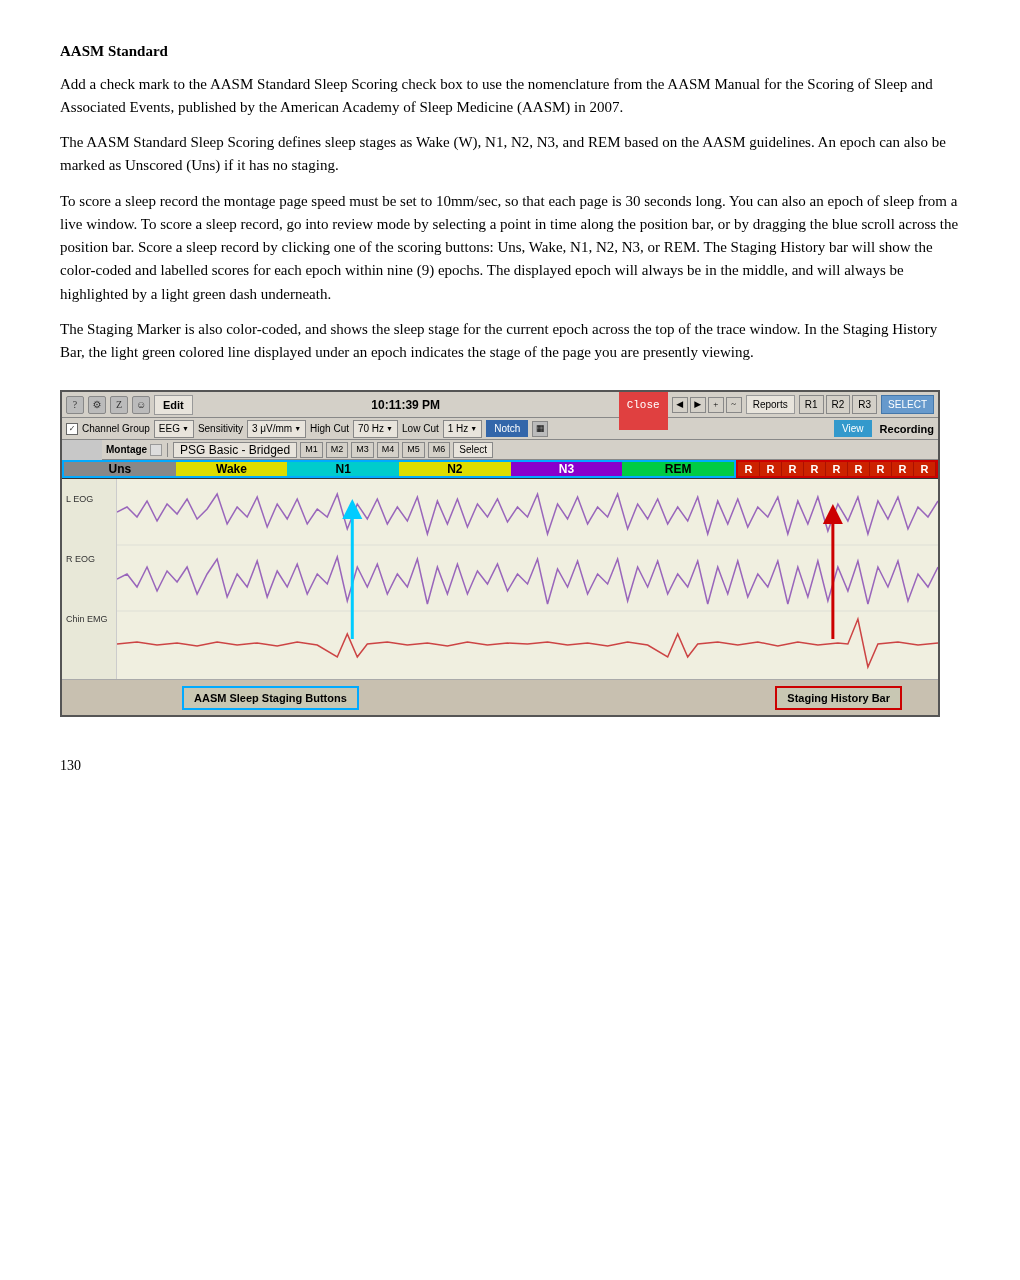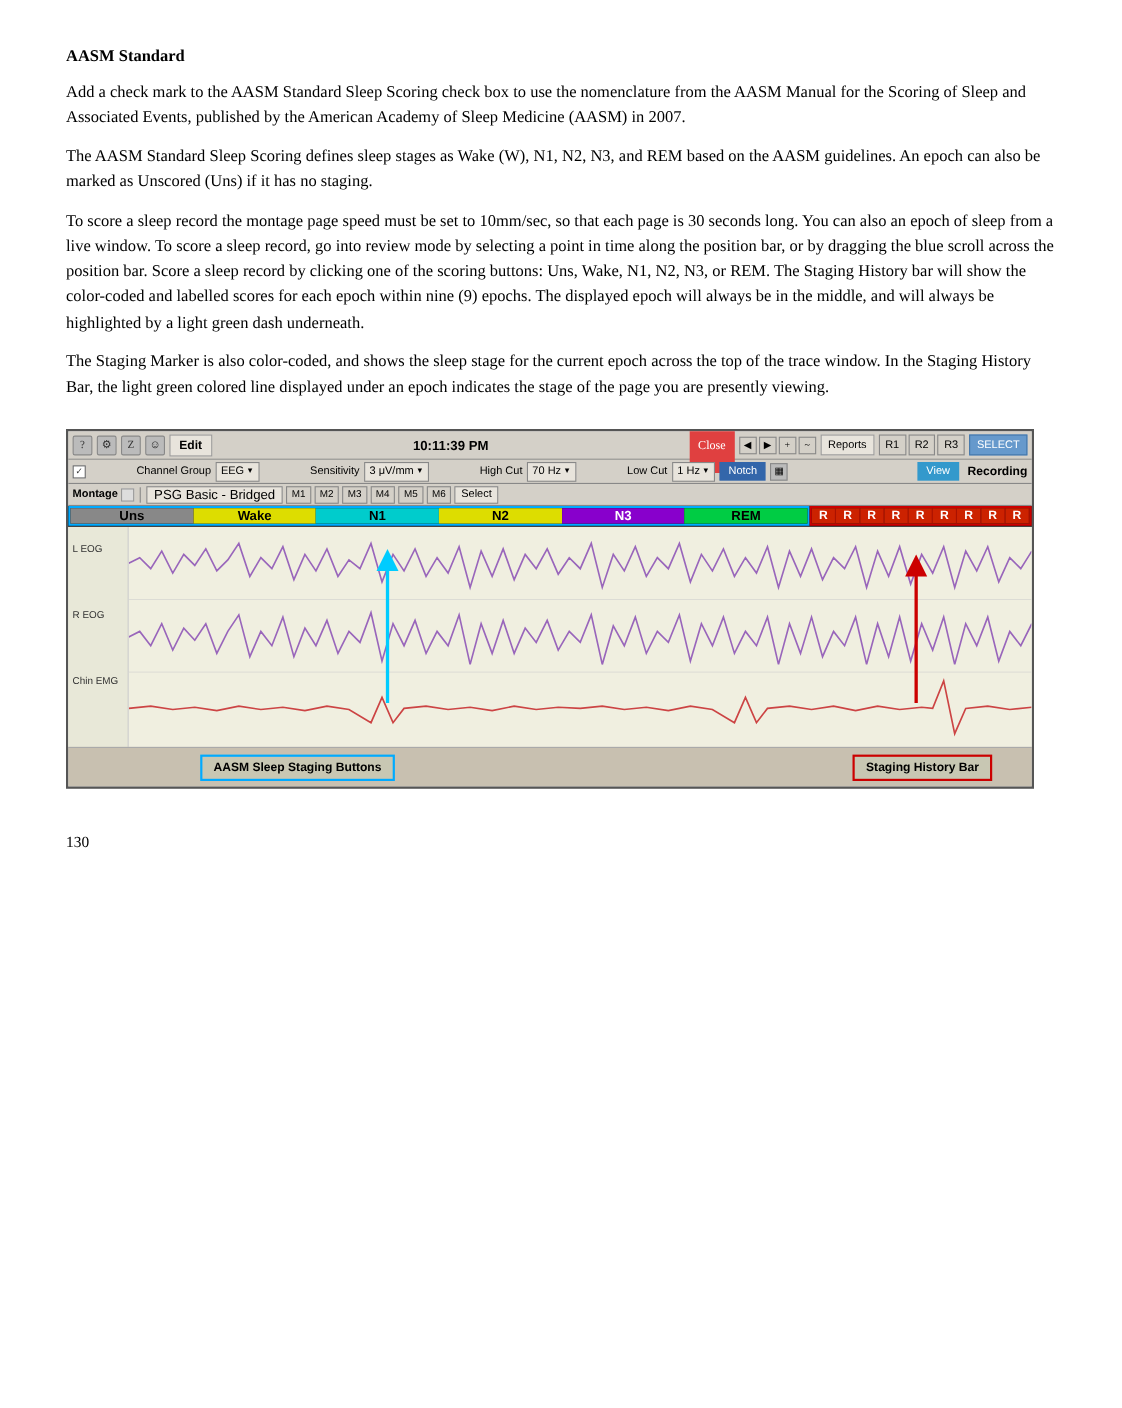--- a/index.html
+++ b/index.html
@@ -73,21 +73,21 @@
       font-family: Arial, sans-serif;
       font-weight: bold;
       color: #000;
     }
     .tb-close {
       background: #e04040;
       color: white;
       border: none;
       padding: 17px 8px;
       font-size: 11px;
-      font-family: Liberation Serif, serif;
+      font-family: Liberation Mono, monospace;
     }
     .tb-nav-buttons {
       display: flex;
       gap: 2px;
     }
     .tb-nav-btn {
       width: 16px; height: 16px;
       background: #d4d0c8;
       border: 1px solid #888;
       display: flex; align-items: center; justify-content: center;
@@ -125,21 +125,21 @@
       align-items: center;
       background: #d4d0c8;
       border-bottom: 1px solid #888;
       height: 22px;
       padding: 0 4px;
       gap: 4px;
       font-family: Arial, sans-serif;
       font-size: 10px;
     }
     .ts-checkbox { width: 12px; height: 12px; border: 1px solid #666; background: #fff; display: flex; align-items: center; justify-content: center; font-size: 8px; color: #333; }
-    .ts-label { font-size: 10px; margin-left: 42px; }
+    .ts-label { font-size: 10px; }
     .ts-dropdown {
       background: #e8e4dc;
       border: 1px solid #888;
       padding: 0 4px;
       font-size: 10px;
       height: 18px;
       display: flex; align-items: center;
     }
     .ts-dropdown::after { content: '▼'; font-size: 7px; margin-left: 2px; }
     .ts-notch {
@@ -172,20 +172,21 @@
     .montage-bar {
       display: flex;
       align-items: center;
       background: #d4d0c8;
       border-bottom: 1px solid #888;
       height: 20px;
       padding: 0 4px;
       gap: 3px;
       font-family: Arial, sans-serif;
       font-size: 10px;
+      margin-left: 40px;
     }
     .montage-label {
       font-weight: bold;
       font-size: 10px;
     }
     .montage-sep { width: 1px; height: 14px; background: #888; margin: 0 2px; }
     .montage-profile {
       background: #e8e4dc;
       border: 1px solid #888;
       padding: 0 6px;

